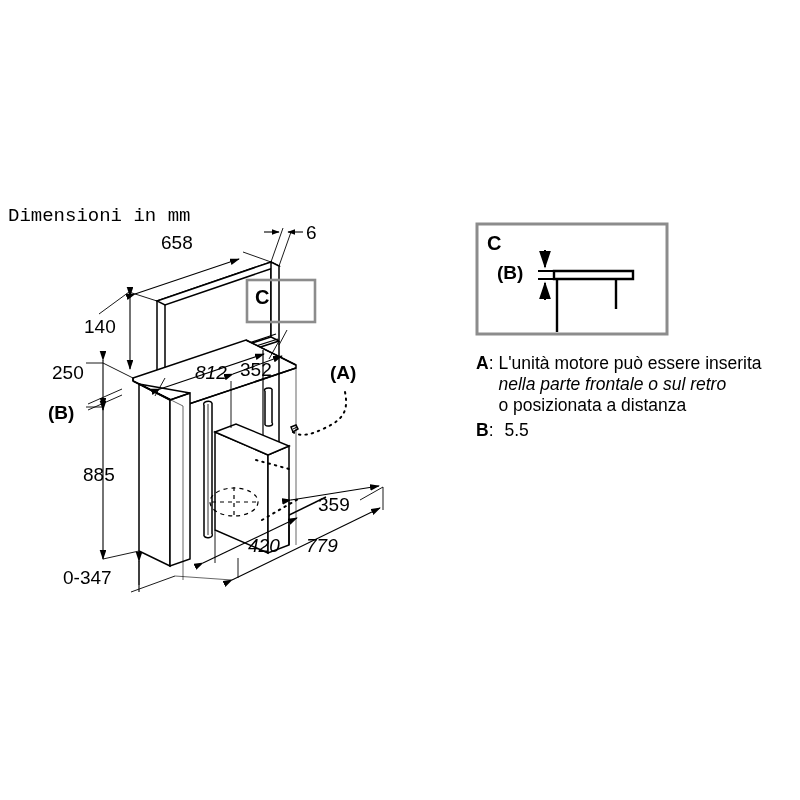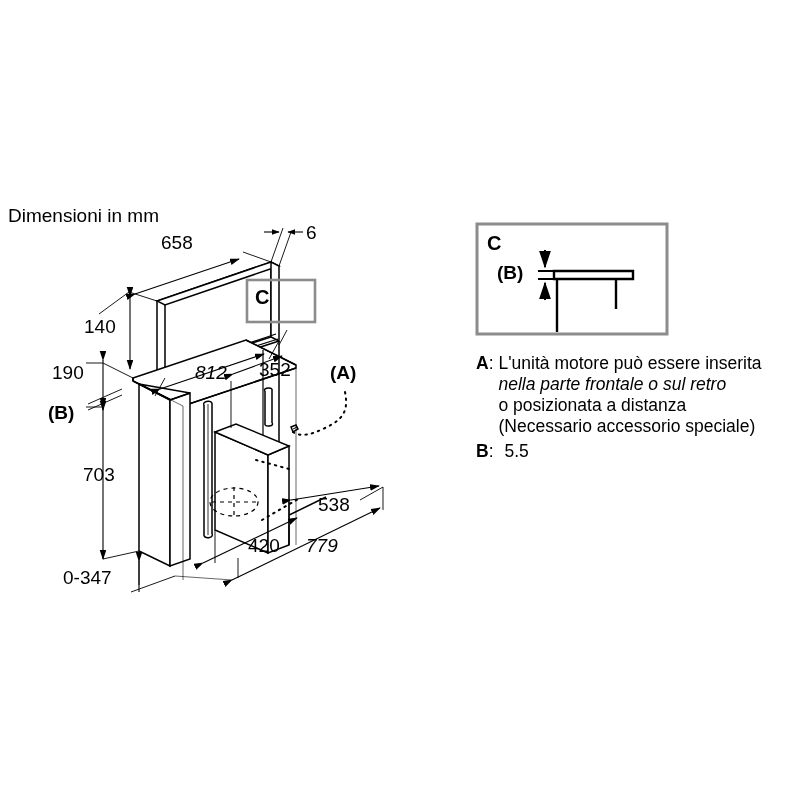--- a/index.html
+++ b/index.html
@@ -8,21 +8,21 @@
     background:#ffffff;
     font-family:"Liberation Sans", sans-serif;
     color:#000000;
     overflow:hidden;
     position:relative;
   }
   #stage{position:absolute;left:0;top:0;width:800px;height:800px;}
   svg{position:absolute;left:0;top:0;width:800px;height:800px;}
   .txt{position:absolute;white-space:pre;}
   .dim{font-size:19px;letter-spacing:0px;}
-  .hdr{font-size:19px;}
+  .hdr{font-size:19px;font-family:Liberation Mono, monospace;}
   .note{font-size:17.5px;line-height:21px;}
   .bold{font-weight:bold;}
   .cletter{font-size:20px;font-weight:bold;}
   .noteblock{position:absolute;}
   .noteline{white-space:pre;}
 </style>
 </head>
 <body>
 
 <div id="stage">
@@ -185,55 +185,54 @@
   </svg>
 
   <div class="txt hdr" style="left:8px; top:205px;">Dimensioni in mm</div>
 
   <div class="txt dim" style="left:161px; top:232px;">658</div>
 
   <div class="txt dim" style="left:306px; top:222px;">6</div>
 
   <div class="txt dim" style="left:84px; top:316px;">140</div>
 
-  <div class="txt dim" style="left:52px; top:362px;">190</div>
+  <div class="txt dim" style="left:52px; top:362px;">250</div>
 
   <div class="txt dim bold" style="left:48px; top:402px;">(B)</div>
 
-  <div class="txt dim" style="left:83px; top:464px;">703</div>
+  <div class="txt dim" style="left:83px; top:464px;">885</div>
 
   <div class="txt dim" style="left:63px; top:567px;">0-347</div>
 
   <div class="txt dim" style="left:195px; top:362px;font-style:italic;">812</div>
 
-  <div class="txt dim" style="left:240px; top:359px;margin-left:19px;">352</div>
+  <div class="txt dim" style="left:240px; top:359px;">352</div>
 
   <div class="txt dim bold" style="left:330px; top:362px;">(A)</div>
 
-  <div class="txt dim" style="left:318px; top:494px;">538</div>
-
-  <div class="txt dim" style="left:248px; top:535px;">420</div>
+  <div class="txt dim" style="left:318px; top:494px;">359</div>
+
+  <div class="txt dim" style="left:248px; top:535px;font-style:italic;">420</div>
 
   <div class="txt dim" style="left:306px; top:535px;font-style:italic;">779</div>
 
   <div class="txt cletter" style="left:255px; top:286px;">C</div>
 
   <div class="txt cletter" style="left:487px; top:232px;">C</div>
 
   <div class="txt dim bold" style="left:497px; top:262px;">(B)</div>
 
   <div class="noteblock note" style="left:476px; top:353px; width:320px;">
     <div style="display:flex;">
       <span class="bold noteline">A</span>
       <span class="noteline">:</span>
       <span style="margin-left:5px;">
         <span class="noteline" style="display:block;">L'unità motore può essere inserita</span>
         <span class="noteline" style="display:block;font-style:italic;">nella parte frontale o sul retro</span>
         <span class="noteline" style="display:block;">o posizionata a distanza</span>
-        <span class="noteline" style="display:block;">(Necessario accessorio speciale)</span>
       </span>
     </div>
     <div style="display:flex;margin-top:4px;">
       <span class="bold noteline">B</span>
       <span class="noteline">:</span>
       <span class="noteline" style="margin-left:11px;">5.5</span>
     </div>
   </div>
 
 </div>

